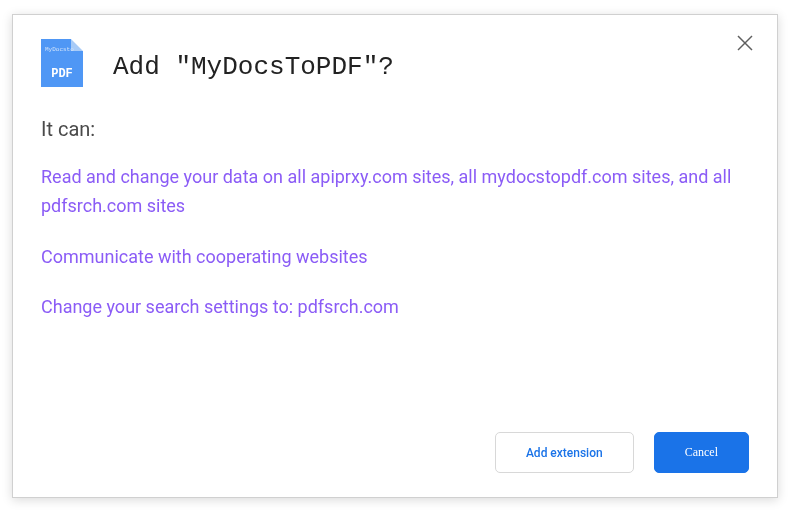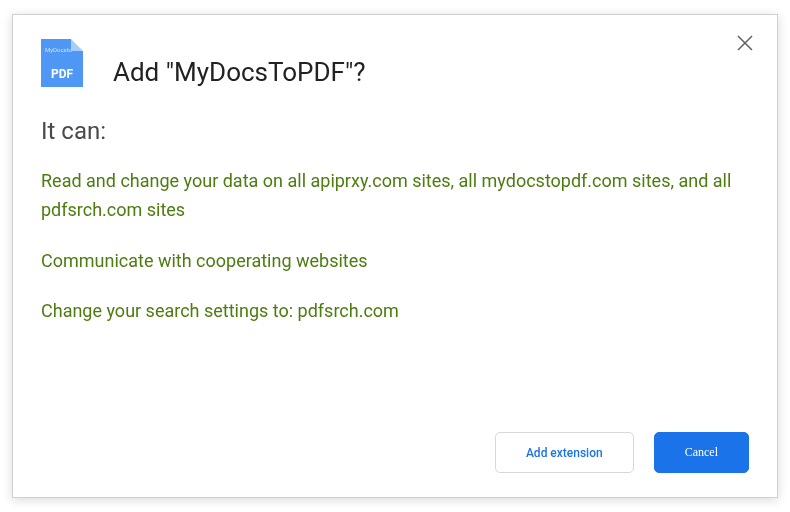--- a/index.html
+++ b/index.html
@@ -20,23 +20,24 @@
       left: 12px;
       top: 14px;
       width: 766px;
       height: 484px;
       background: #fff;
       border: 1px solid #d0d0d0;
       box-shadow: 0 2px 10px rgba(0,0,0,0.15);
     }
     .header {
       display: flex;
-      align-items: flex-end;
+      align-items: center;
       padding: 24px 28px 0 28px;
       position: relative;
+      font-family: Liberation Mono, monospace;
     }
     .ext-icon {
       width: 42px;
       height: 48px;
       margin-right: 30px;
       flex-shrink: 0;
       position: relative;
     }
     .ext-icon .page {
       width: 42px;
@@ -98,27 +99,27 @@
       justify-content: center;
     }
     .close-btn svg {
       width: 16px;
       height: 16px;
     }
     .content {
       padding: 30px 28px 0 28px;
     }
     .intro {
-      font-size: 24px;
+      font-size: 20px;
       color: #4a4a4a;
       margin-bottom: 22px;
     }
     .permission {
       font-size: 18px;
-      color: #4d7c0f;
+      color: #8b5cf6;
       margin-bottom: 22px;
       line-height: 1.6;
     }
     .footer {
       position: absolute;
       bottom: 24px;
       right: 28px;
       display: flex;
       gap: 20px;
     }

